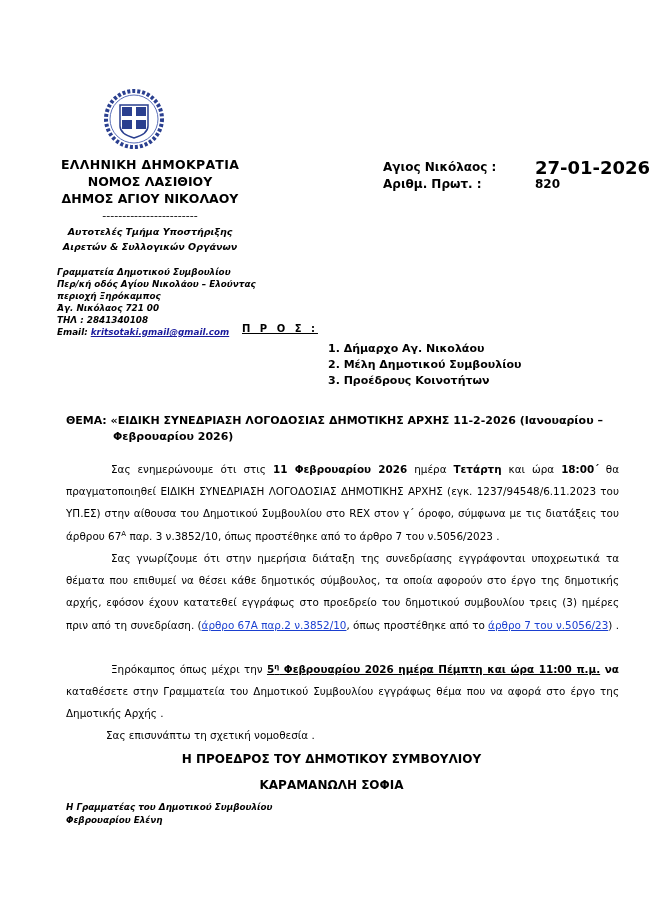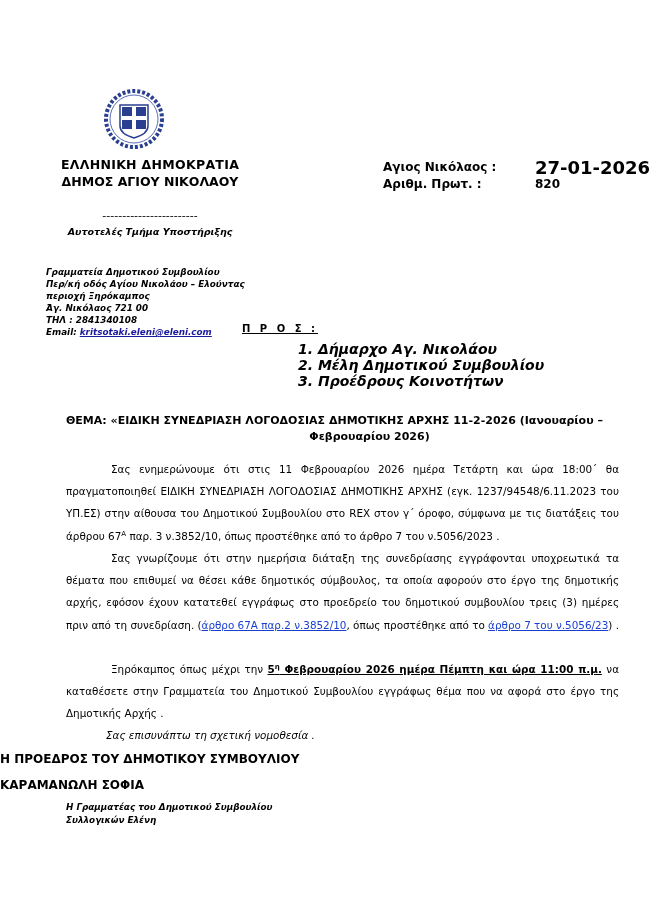--- a/index.html
+++ b/index.html
@@ -10,75 +10,77 @@
   .abs { position: absolute; }
   .emblem { left: 103px; top: 88px; width: 62px; height: 62px; }
   .hdr-center { left: 40px; width: 220px; text-align: center; font-weight: bold; font-size: 12.5px; line-height: 17px; }
   .hdr-center .l1 { letter-spacing: 0.3px; }
   .sep { left: 40px; top: 209px; width: 220px; text-align: center; font-size: 11px; letter-spacing: 0px; }
   .dept { left: 40px; top: 224px; width: 220px; text-align: center; font-style: italic; font-weight: bold; font-size: 9.5px; line-height: 15px; }
   .right-labels { left: 383px; top: 159px; font-weight: bold; font-size: 12px; line-height: 17px; }
   .right-values { left: 535px; top: 159px; font-weight: bold; line-height: 17px; }
   .right-values .date { font-size: 18px; }
   .right-values .num { font-size: 12px; }
-  .contact { left: 46px; top: 266px; font-style: italic; font-weight: bold; font-size: 8.8px; line-height: 12px; }
+  .contact { left: 57px; top: 266px; font-style: italic; font-weight: bold; font-size: 8.8px; line-height: 12px; }
   .contact a { color: #1a1a9c; text-decoration: underline; }
   .pros-label { left: 242px; top: 323px; font-weight: bold; font-size: 10px; text-decoration: underline; letter-spacing: 3px; }
-  .pros-list { left: 298px; top: 341px; font-weight: bold; font-size: 14px; line-height: 16px; font-style: italic; }
+  .pros-list { left: 328px; top: 341px; font-weight: bold; font-size: 11px; line-height: 16px; }
   .subject { left: 66px; top: 413px; width: 560px; font-weight: bold; font-size: 11px; line-height: 16px; }
-  .subject .cont { padding-left: 47px; text-align: center; }
+  .subject .cont { padding-left: 47px; }
   .body-text { left: 66px; width: 553px; font-size: 10.4px; line-height: 22.2px; text-align: justify; }
   .body-text .indent { display: inline-block; width: 45px; }
   .body-text a { color: #1a3fd0; text-decoration: underline; }
-  .body-text b { font-weight: normal; }
+  .body-text b { font-weight: bold; }
   .body-text sup { font-size: 7px; vertical-align: 4px; line-height: 0; }
   .ul-bold { font-weight: bold; text-decoration: underline; }
-  .sign { left: 0; width: 663px; text-align: left; font-weight: bold; font-size: 12px; }
+  .sign { left: 0; width: 663px; text-align: center; font-weight: bold; font-size: 12px; }
   .copy { left: 66px; top: 801px; font-style: italic; font-weight: bold; font-size: 8.8px; line-height: 12.5px; }
 </style>
 </head>
 <body>
 
 <div class="abs emblem">
   <svg width="62" height="62" viewBox="0 0 62 62">
     <circle cx="31" cy="31" r="28" fill="none" stroke="#2a3f8f" stroke-width="4" stroke-dasharray="3 2"></circle>
     <circle cx="31" cy="31" r="24" fill="#ffffff" stroke="#5a6fb8" stroke-width="1"></circle>
     <path d="M17 17 H45 V38 Q45 46 31 50 Q17 46 17 38 Z" fill="#ffffff" stroke="#2a3f8f" stroke-width="1.5"></path>
     <rect x="19" y="19" width="10" height="9" fill="#2a3f8f"></rect>
     <rect x="33" y="19" width="10" height="9" fill="#2a3f8f"></rect>
     <rect x="19" y="32" width="10" height="9" fill="#2a3f8f"></rect>
     <rect x="33" y="32" width="10" height="9" fill="#2a3f8f"></rect>
   </svg>
 </div>
 
 <div class="abs hdr-center" style="top:156px;">
   <div class="l1">ΕΛΛΗΝΙΚΗ  ΔΗΜΟΚΡΑΤΙΑ</div>
+  <div>ΝΟΜΟΣ ΛΑΣΙΘΙΟΥ</div>
   <div>ΔΗΜΟΣ ΑΓΙΟΥ ΝΙΚΟΛΑΟΥ</div>
 </div>
 <div class="abs sep">------------------------</div>
 <div class="abs dept">
   <div>Αυτοτελές Τμήμα Υποστήριξης</div>
+  <div>Αιρετών &amp; Συλλογικών Οργάνων</div>
 </div>
 
 <div class="abs right-labels">
   <div>Αγιος Νικόλαος :</div>
   <div>Αριθμ. Πρωτ. :</div>
 </div>
 <div class="abs right-values">
   <div class="date">27-01-2026</div>
   <div class="num">820</div>
 </div>
 
 <div class="abs contact">
   <div>Γραμματεία Δημοτικού Συμβουλίου</div>
   <div>Περ/κή οδός Αγίου Νικολάου – Ελούντας</div>
   <div>περιοχή Ξηρόκαμπος</div>
   <div>Άγ. Νικόλαος 721 00</div>
   <div>ΤΗΛ : 2841340108</div>
-  <div><span> Email: </span><a>kritsotaki.eleni@eleni.com</a></div>
+  <div><span> Email: </span><a>kritsotaki.gmail@gmail.com</a></div>
 </div>
 
 <div class="abs pros-label">Π Ρ Ο Σ :</div>
 <div class="abs pros-list">
   <div>1. Δήμαρχο Αγ. Νικολάου</div>
   <div>2. Μέλη Δημοτικού Συμβουλίου</div>
   <div>3. Προέδρους Κοινοτήτων</div>
 </div>
 
 <div class="abs subject">
@@ -91,23 +93,23 @@
 </div>
 
 <div class="abs body-text" style="top:547px;">
   <span class="indent"></span><span>Σας γνωρίζουμε ότι στην ημερήσια διάταξη της συνεδρίασης εγγράφονται υποχρεωτικά τα θέματα που επιθυμεί να θέσει κάθε δημοτικός σύμβουλος, τα οποία αφορούν στο έργο της δημοτικής αρχής, εφόσον έχουν κατατεθεί εγγράφως στο προεδρείο του δημοτικού συμβουλίου τρεις (3) ημέρες πριν από τη συνεδρίαση. (</span><a>άρθρο 67Α παρ.2 ν.3852/10</a><span>, όπως προστέθηκε από το </span><a>άρθρο 7 του ν.5056/23</a><span>) .</span>
 </div>
 
 <div class="abs body-text" style="top:658px;">
   <span class="indent"></span><span>Ξηρόκαμπος όπως μέχρι την </span><span class="ul-bold"><span>5</span><sup>η</sup><span> Φεβρουαρίου 2026 ημέρα Πέμπτη και ώρα 11:00 π.μ.</span></span><b> να</b><span> καταθέσετε στην Γραμματεία του Δημοτικού Συμβουλίου εγγράφως θέμα που να αφορά στο έργο της Δημοτικής Αρχής .</span>
 </div>
 
-<div class="abs body-text" style="top:724px;font-style:italic;">
+<div class="abs body-text" style="top:724px;">
   <span class="indent" style="width:40px;"></span><span>Σας επισυνάπτω τη σχετική νομοθεσία .</span>
 </div>
 
 <div class="abs sign" style="top:752px;">Η ΠΡΟΕΔΡΟΣ ΤΟΥ ΔΗΜΟΤΙΚΟΥ ΣΥΜΒΟΥΛΙΟΥ</div>
 <div class="abs sign" style="top:778px;">ΚΑΡΑΜΑΝΩΛΗ ΣΟΦΙΑ</div>
 
 <div class="abs copy">
   <div>Η Γραμματέας του Δημοτικού Συμβουλίου</div>
-  <div>Συλλογικών Ελένη</div>
+  <div>Φεβρουαρίου Ελένη</div>
 </div>
 
 </body></html>

